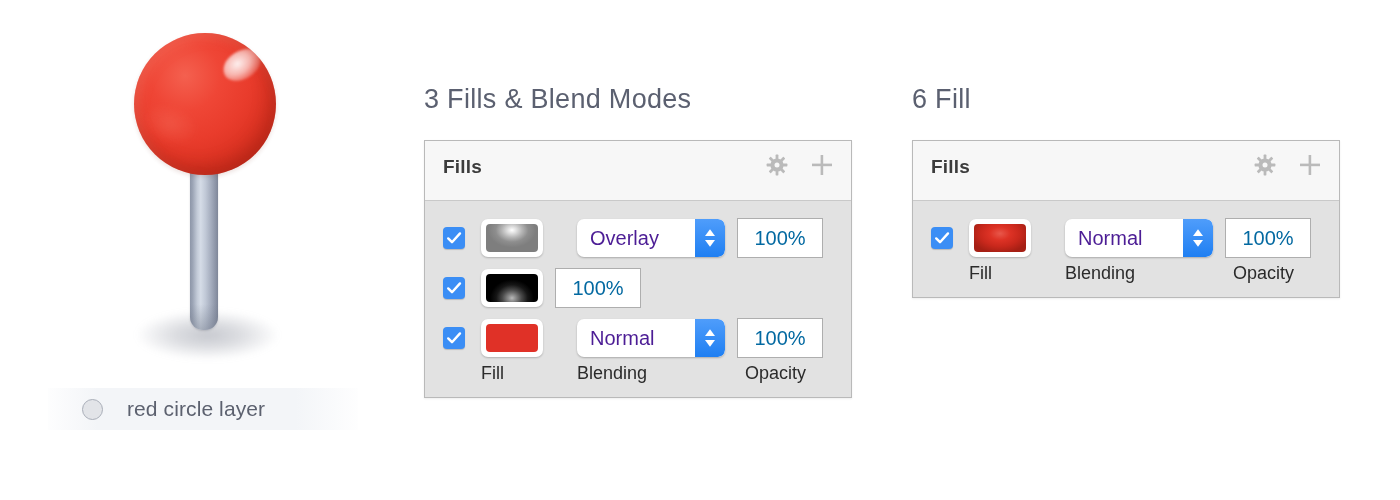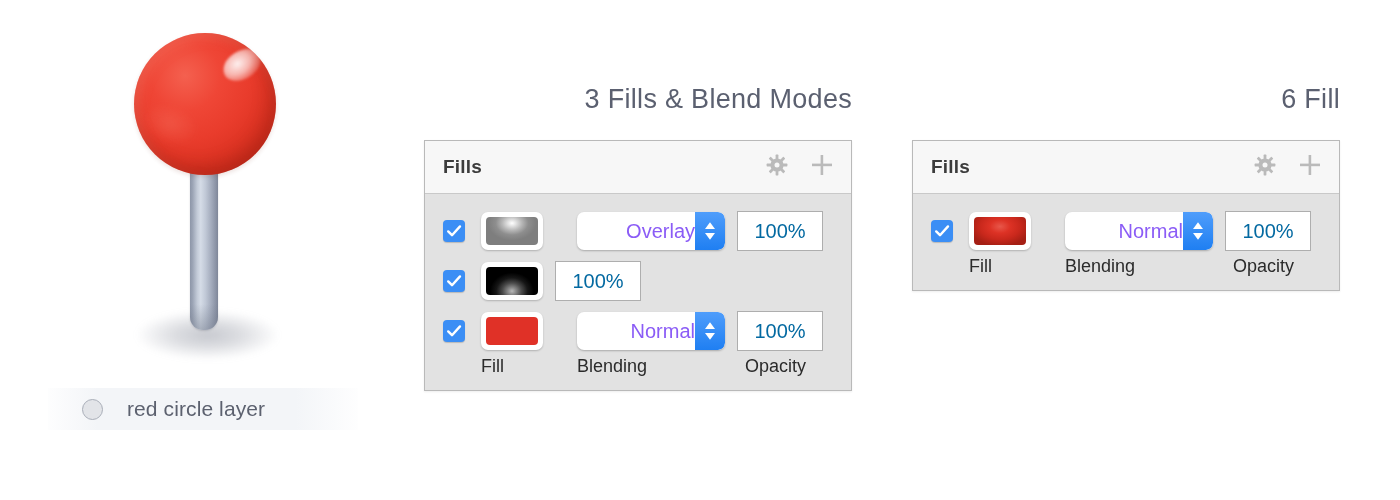--- a/index.html
+++ b/index.html
@@ -69,32 +69,32 @@
     background:#e2e4e8;border:1.6px solid #a9aeb8;
     margin-left:34px;flex:0 0 auto;
   }
   .layer-name{
     margin-left:12px;font-size:21px;color:#5c616f;letter-spacing:0.1px;
   }
 
   
   .panel-group{position:absolute;}
   .panel-title{
-    font-size:27px;color:#5b6070;font-weight:400;text-align:right;
+    font-size:27px;color:#5b6070;font-weight:400;text-align:left;
     letter-spacing:0.3px;white-space:nowrap;
   }
   .panel{
     border:1px solid #b9b9b9;
     background:#e2e2e2;
     box-shadow:0 1px 2px rgba(0,0,0,0.07);
   }
   .panel-head{
     height:52px;background:#f7f7f7;
     border-bottom:1px solid #c9c9c9;
-    display:flex;align-items:center;padding:0 16px 0 18px;
+    display:flex;align-items:center;padding:0 16px 7px 18px;
   }
   .panel-head-title{
     font-size:19px;font-weight:bold;color:#3c3c3c;flex:1 1 auto;letter-spacing:0.2px;
   }
   .head-icon{margin-left:20px;opacity:.55;display:block;}
   .panel-body{padding:12px 0 4px 0;}
 
   .fill-row{
     display:flex;align-items:center;height:50px;padding-left:18px;
   }
@@ -113,21 +113,21 @@
   .sw-black{background:radial-gradient(ellipse 42% 66% at 50% 86%, #b9b9b9 0%, #8a8a8a 18%, #4a4a4a 44%, #161616 72%, #000000 100%);}
   .sw-red-flat{background:#e03127;}
   .sw-red-grad{background:radial-gradient(ellipse 58% 70% at 50% 34%, #e8574a 0%, #dd3225 34%, #c9281c 66%, #a51f14 100%);}
 
   .blend{
     margin-left:34px;width:148px;height:38px;border-radius:7px;
     background:#ffffff;display:flex;align-items:center;flex:0 0 auto;
     box-shadow:0 1px 2px rgba(0,0,0,0.25);overflow:hidden;
   }
   .blend-label{
-    flex:1 1 auto;padding-left:13px;font-size:20px;color:#8b5cf6;white-space:nowrap;text-align:right;
+    flex:1 1 auto;padding-left:13px;font-size:20px;color:#4c1d95;white-space:nowrap;
   }
   .stepper{
     width:30px;height:38px;flex:0 0 auto;
     background:linear-gradient(to bottom,#4f9dfb,#1f7ff2);
     display:flex;align-items:center;justify-content:center;
     border-radius:0 7px 7px 0;
   }
   .opacity-field{
     margin-left:12px;width:84px;height:38px;background:#fff;border:1px solid #aeaeae;
     display:flex;align-items:center;justify-content:center;flex:0 0 auto;

